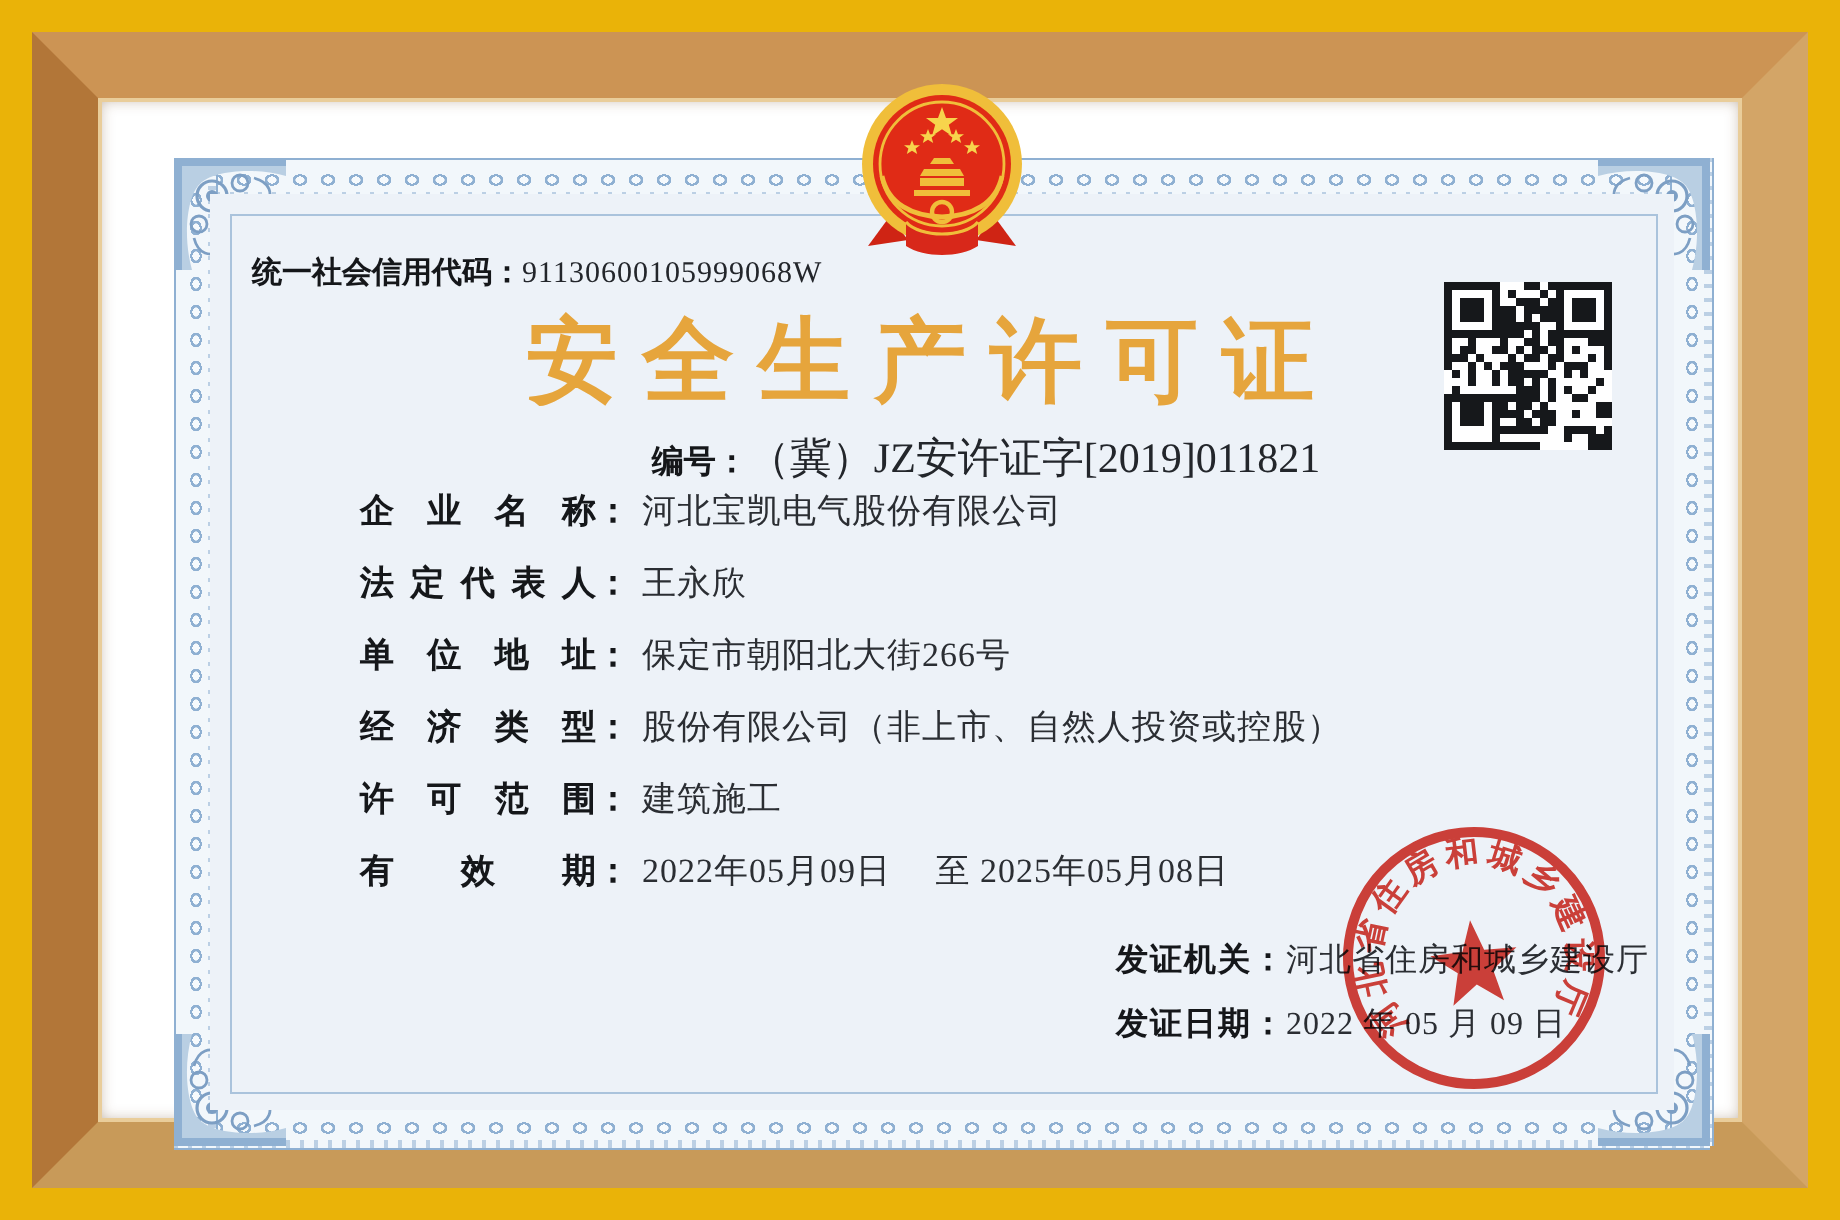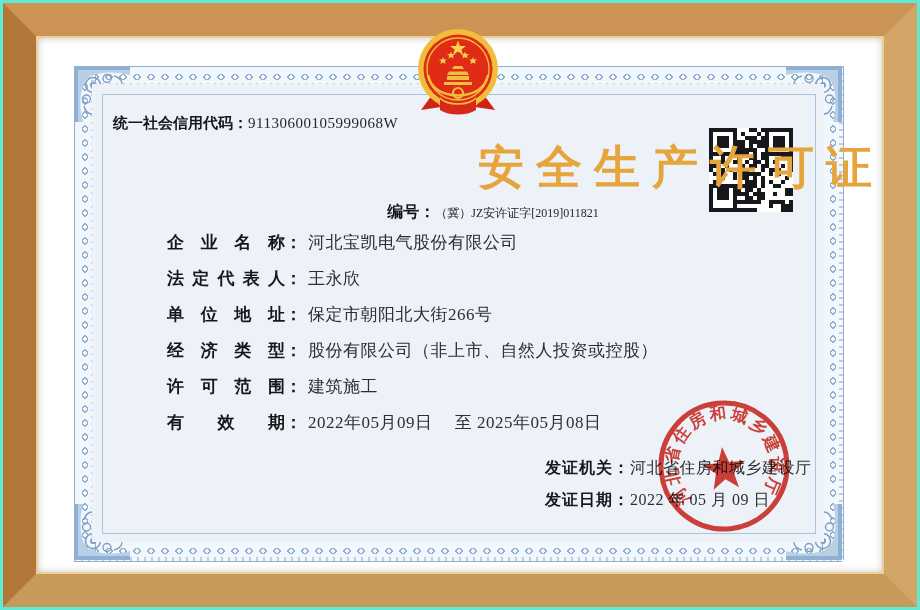--- a/index.html
+++ b/index.html
@@ -1,18 +1,18 @@
 <!DOCTYPE html>
 <html><head>
 <meta charset="utf-8">
 <style>
   html,body{margin:0;padding:0;background:#555;}
   .stage{width:920px;height:610px;position:relative;font-family:"Liberation Sans",sans-serif;}
   
-  .outer{position:absolute;inset:0;background:#5eead4;padding:3px;box-sizing:border-box;}
+  .outer{position:absolute;inset:0;background:#eab308;padding:16px;box-sizing:border-box;}
   .frame{position:relative;width:100%;height:100%;box-sizing:border-box;background:#ffffff;
          border:33px solid;border-color:#cc9454 #d3a567 #c89a59 #b27638;
          box-shadow:inset 0 0 0 2px #e9cd9a, inset 0 0 8px rgba(90,50,10,.45);}
   .paper{position:absolute;inset:0;}
   
   .blue-rect{position:absolute;left:38px;top:30px;width:768px;height:494px;}
   .inner-bg{position:absolute;left:56px;top:48px;width:732px;height:458px;background:#edf2f8;}
   .band{position:absolute;background-color:#f2f7fb;}
   .band.h{height:20px;border-top:1px solid #8fb0d2;border-bottom:1px solid #8fb0d2;
     background-image:
@@ -30,26 +30,26 @@
   .band.right{left:748px;top:0;height:494px;}
   .corner{position:absolute;width:56px;height:56px;}
   .corner.tl{left:0;top:0;}
   .corner.tr{right:0;top:0;transform:rotate(90deg);}
   .corner.br{right:0;bottom:0;transform:rotate(180deg);}
   .corner.bl{left:0;bottom:0;transform:rotate(270deg);}
   
   .credit{position:absolute;left:77px;top:78px;font-size:15px;white-space:nowrap;}
   .credit .lab{font-weight:bold;color:#15171a;}
   .credit .val{font-family:"Liberation Serif",serif;color:#23262b;letter-spacing:.5px;}
-  .title{position:absolute;left:0;right:0;top:101px;text-align:right;font-size:46px;font-weight:800;
+  .title{position:absolute;left:0;right:0;top:101px;text-align:center;font-size:46px;font-weight:800;
          color:#e6a53c;letter-spacing:12px;text-indent:12px;white-space:nowrap;}
   .serial{position:absolute;left:0;right:0;top:166px;text-align:center;transform:translateX(33px);
           white-space:nowrap;font-size:16px;}
   .serial .lab{font-weight:bold;color:#15171a;}
-  .serial .val{font-family:"Liberation Serif",serif;font-size:12px;color:#23262b;}
+  .serial .val{font-family:"Liberation Serif",serif;font-size:21px;color:#23262b;}
   .field-row{position:absolute;left:131px;white-space:nowrap;font-size:17px;line-height:26px;}
   .flabel{display:inline-block;width:118px;text-align:justify;text-align-last:justify;
           font-weight:bold;color:#15171a;vertical-align:top;}
   .fcolon{font-weight:bold;color:#15171a;}
   .fvalue{font-family:"Liberation Serif",serif;color:#2b2e33;margin-left:6px;letter-spacing:.5px;}
   .issue-row{position:absolute;left:509px;white-space:nowrap;font-size:16px;line-height:24px;}
   .ilabel{font-weight:bold;color:#15171a;letter-spacing:1px;margin-top:30px;}
   .ivalue{font-family:"Liberation Serif",serif;color:#2b2e33;letter-spacing:.5px;}
   .footer{position:absolute;right:14px;top:534px;font-size:11px;letter-spacing:1.5px;
           font-family:"Liberation Serif",serif;color:#3a3d42;}

